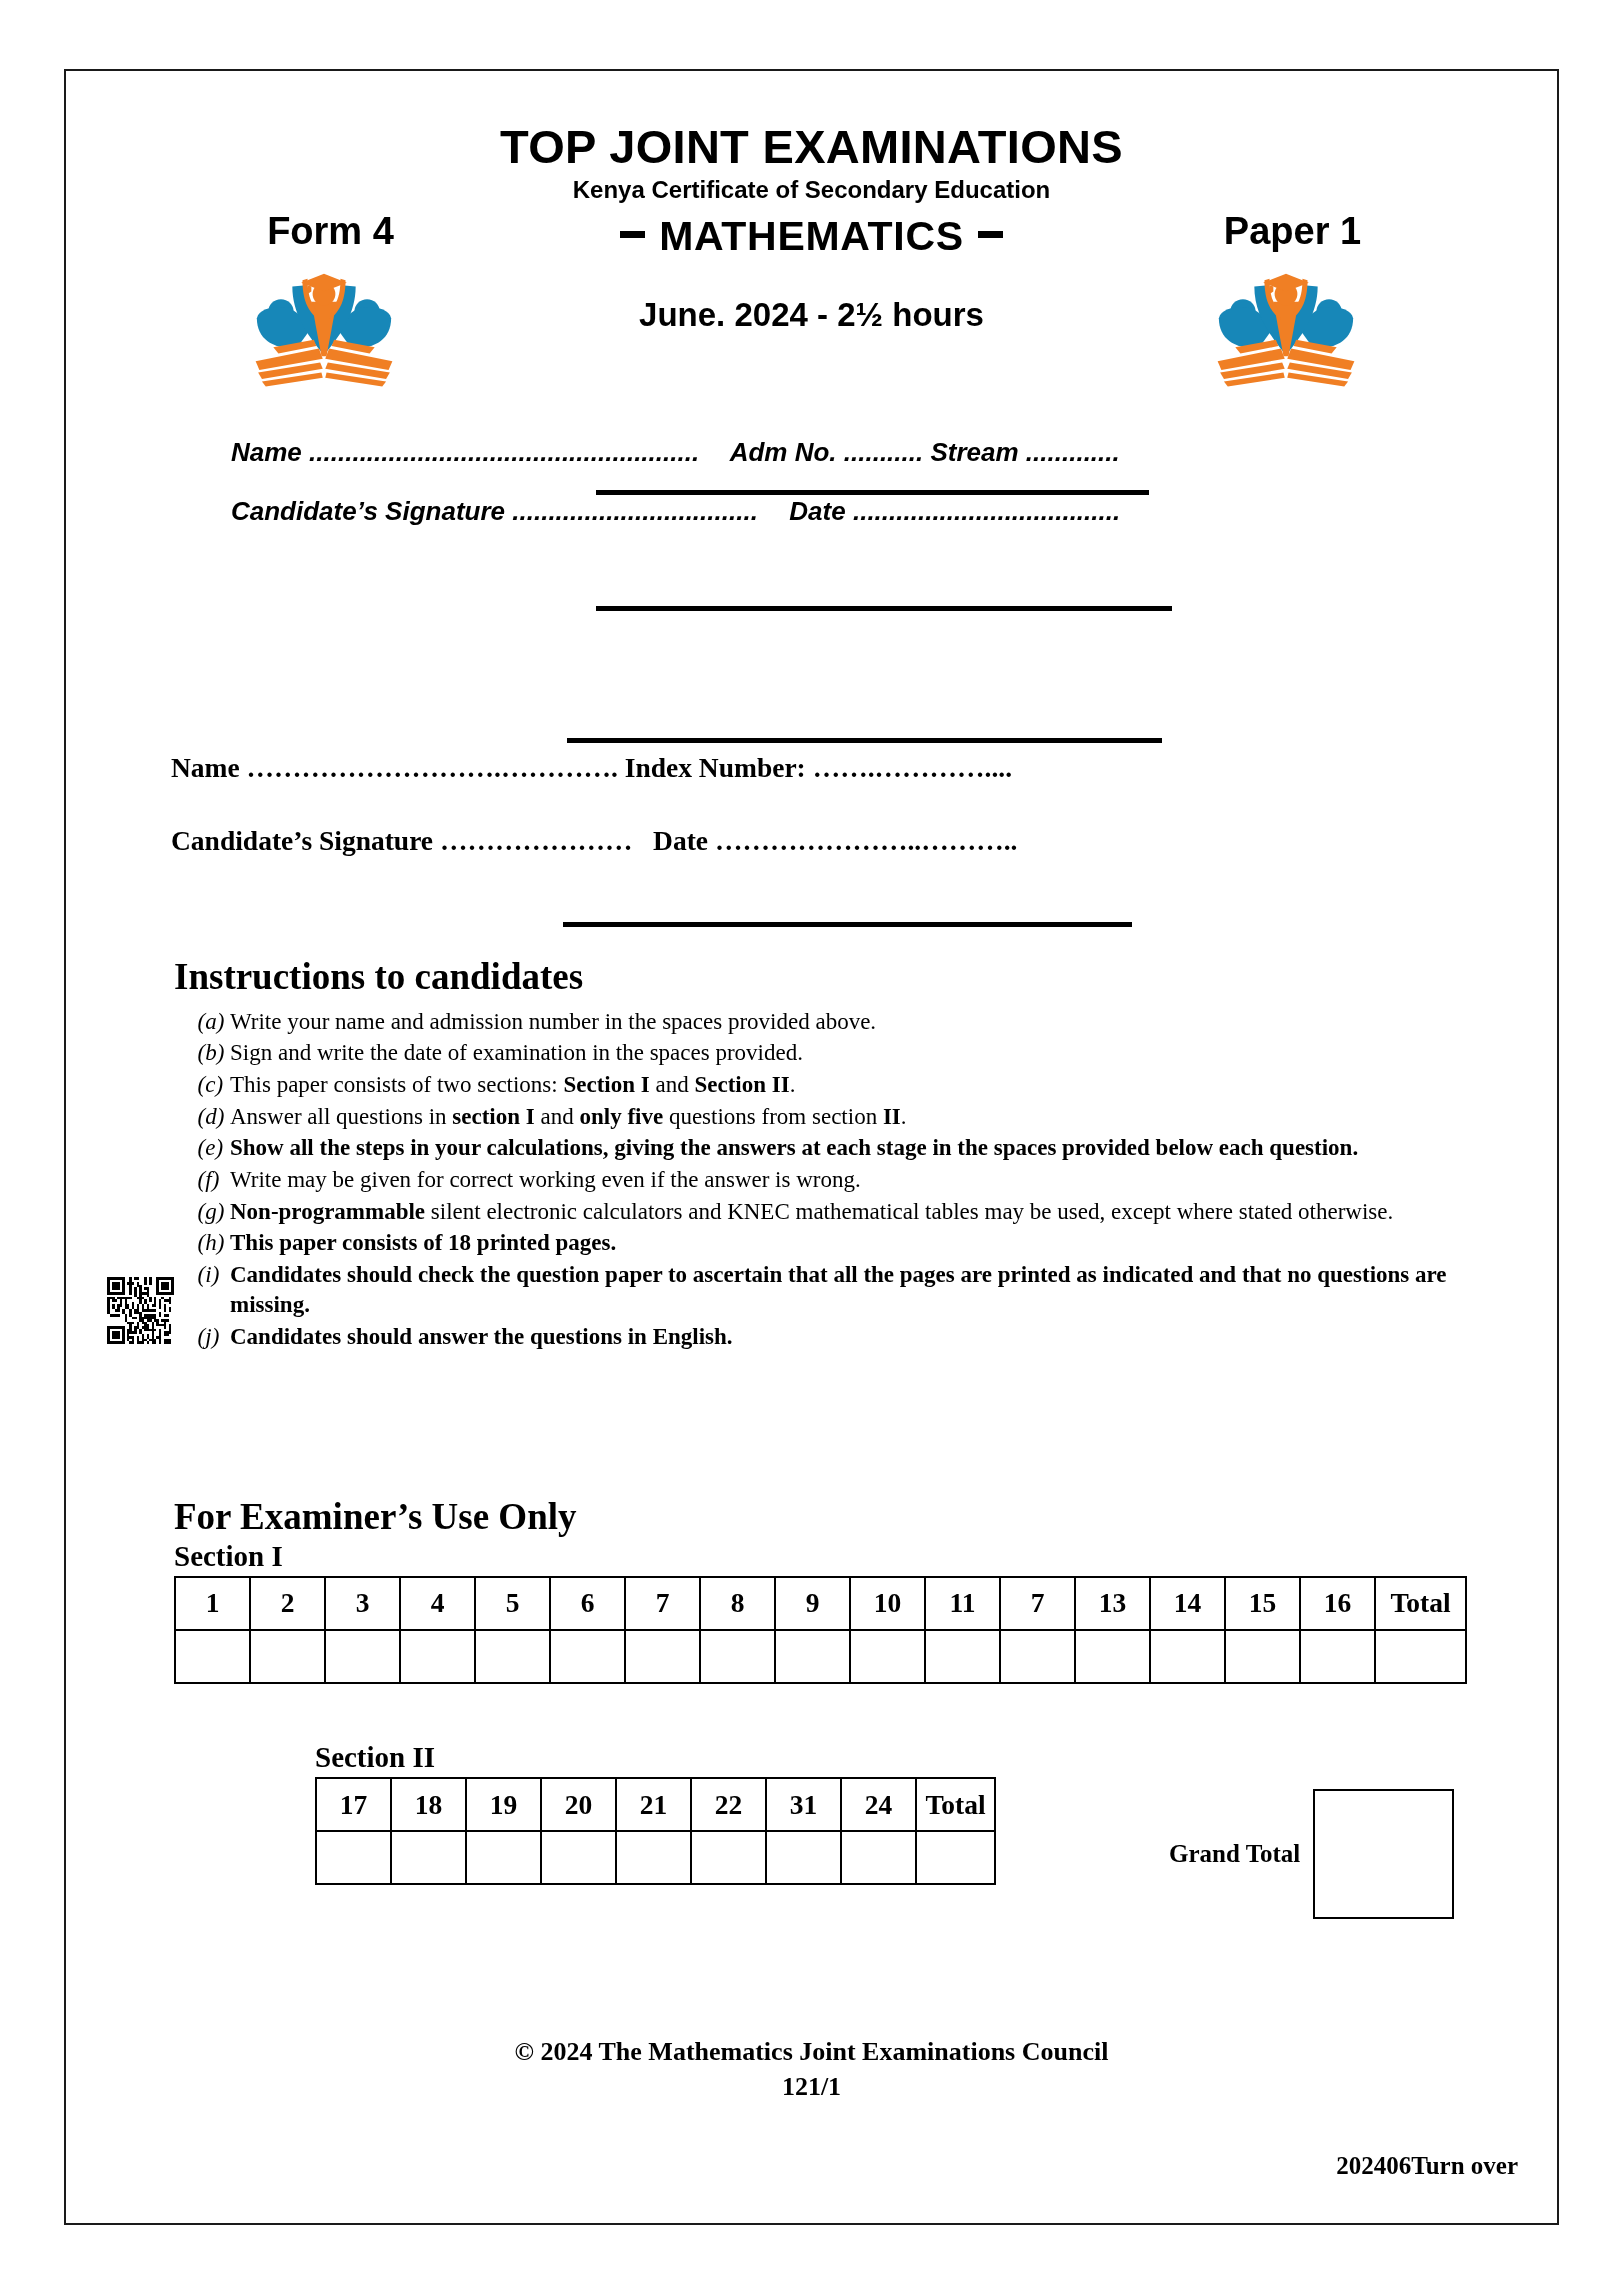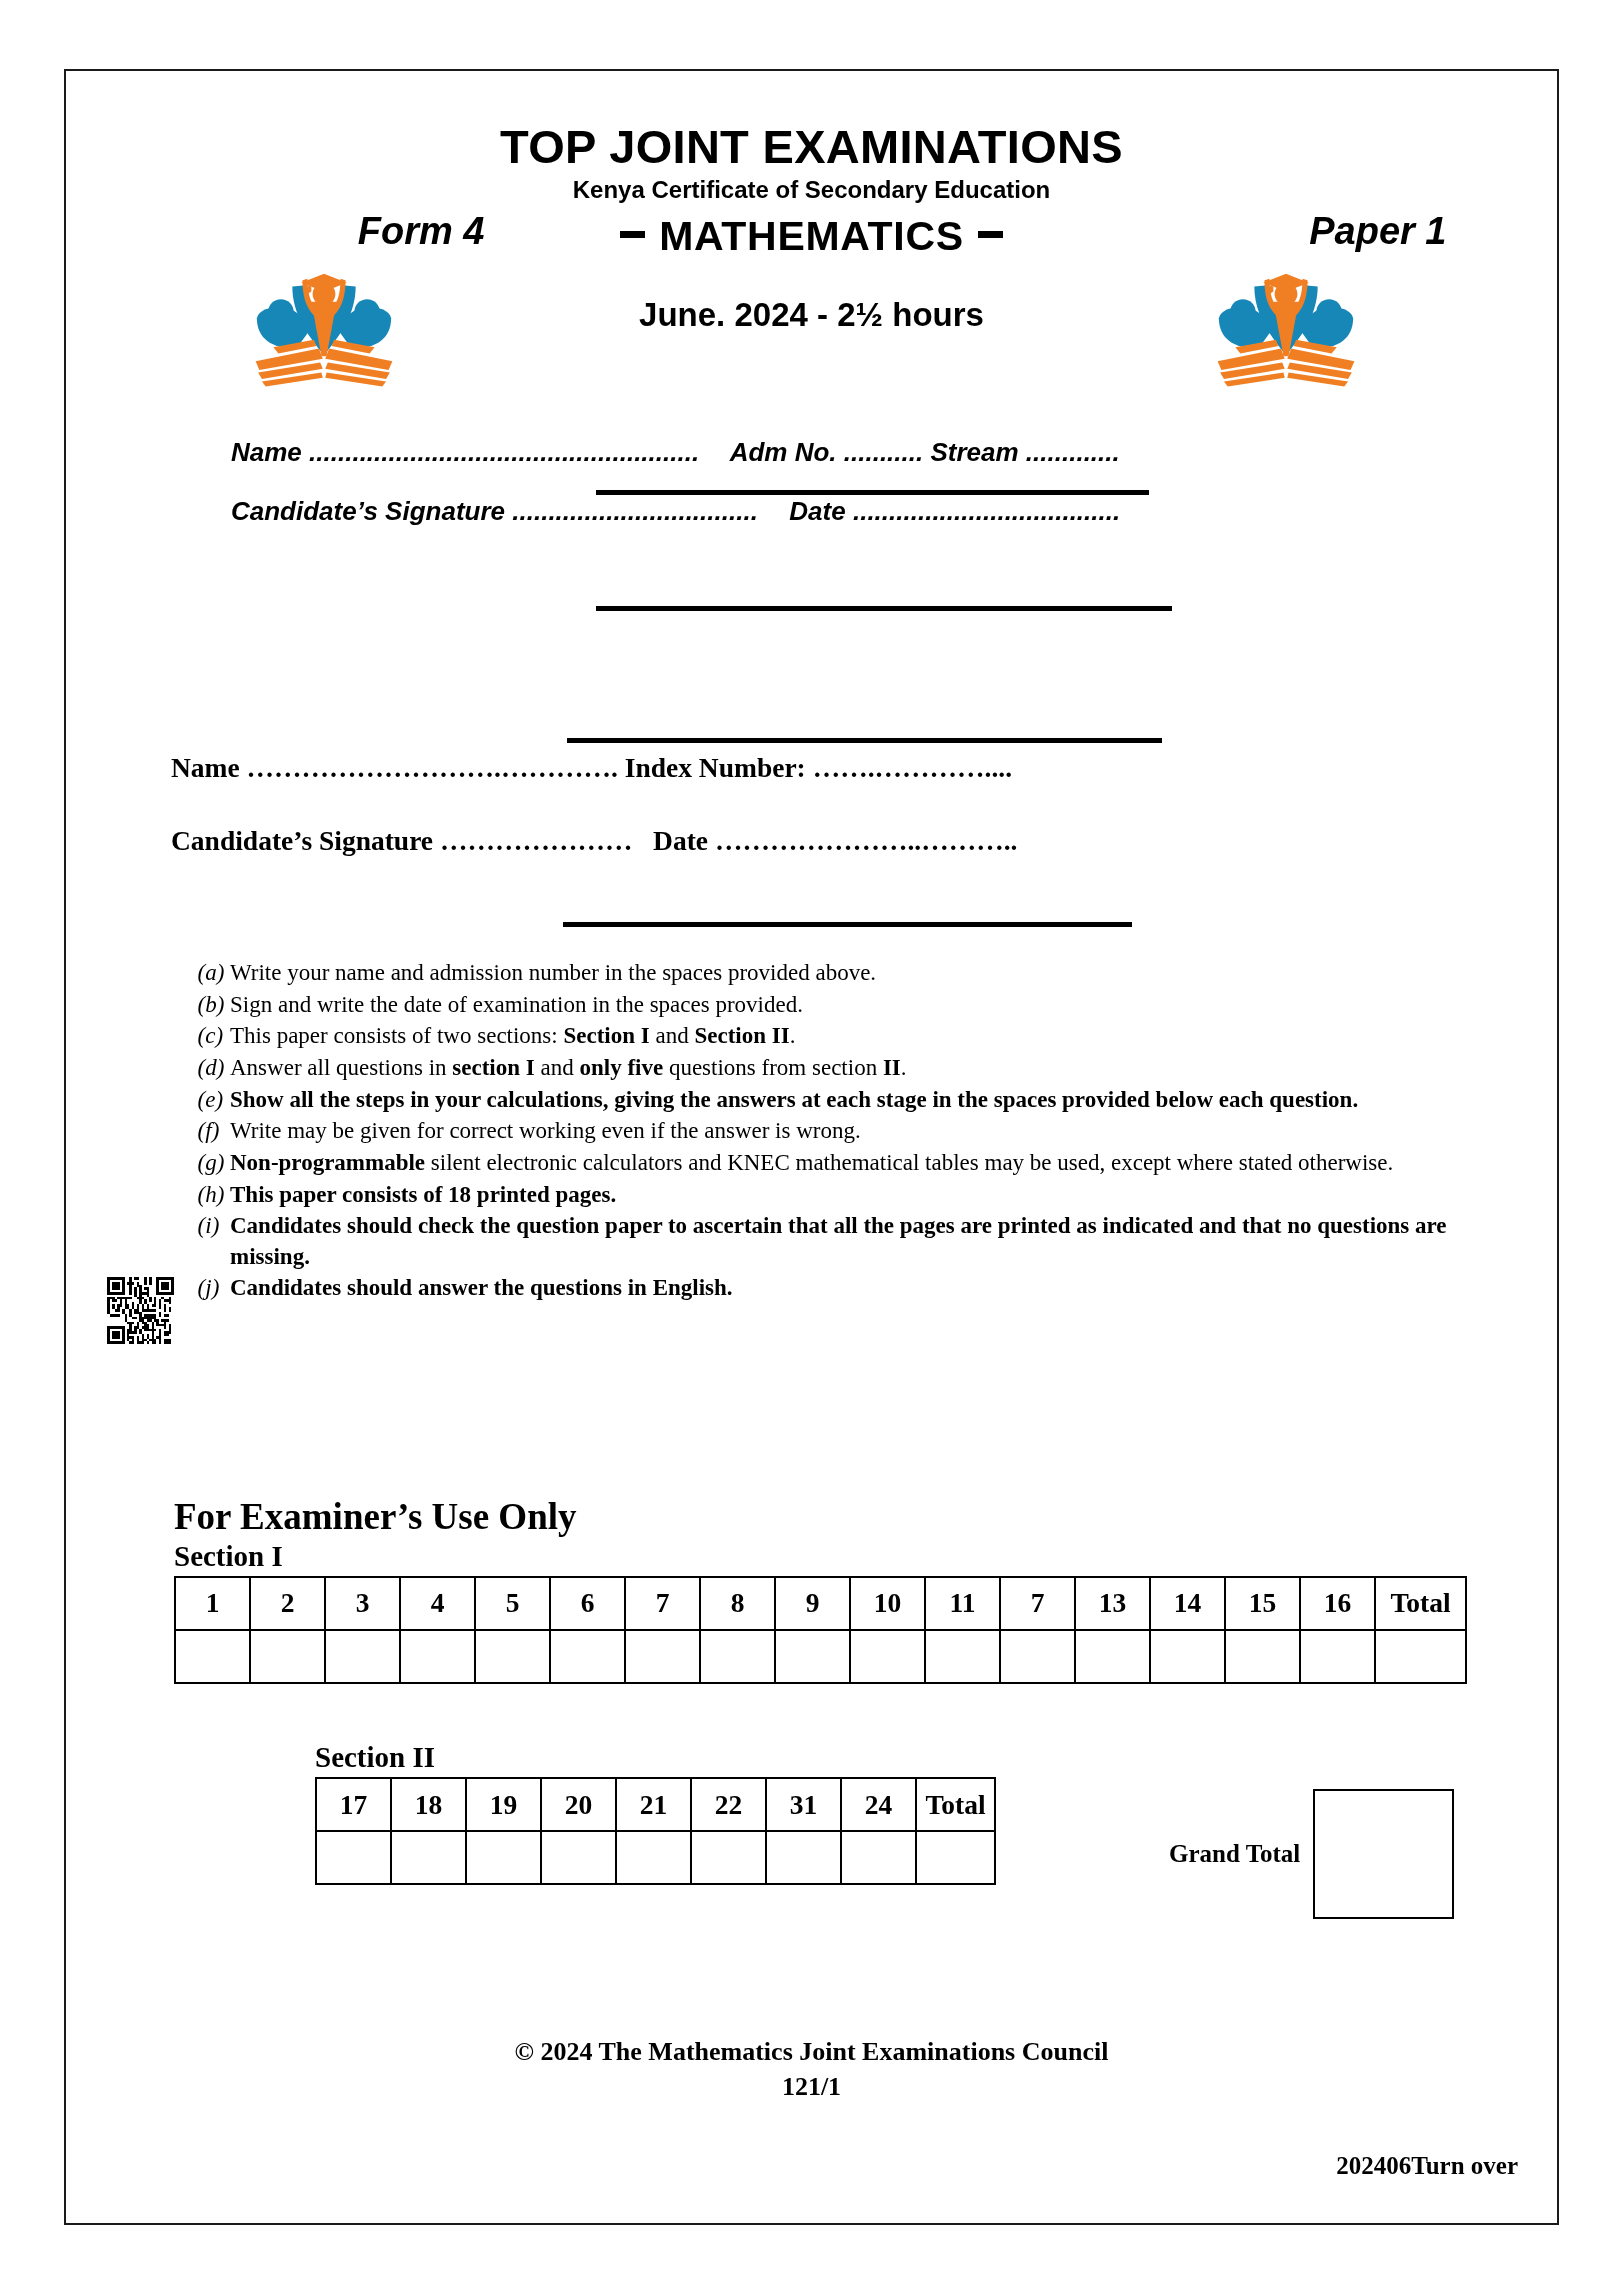--- a/index.html
+++ b/index.html
@@ -60,23 +60,22 @@
     position: absolute;
     left: 0;
     top: 141px;
     width: 100%;
     display: flex;
     align-items: flex-start;
     justify-content: center;
   }
   #form-col, #paper-col {
     width: 308px;
-    text-align: right;
+    text-align: center;
     position: relative;
-    font-style: italic;
   }
   #center-col {
     width: 654px;
     text-align: center;
     position: relative;
   }
   .big-label {
     font-family: "Liberation Sans", sans-serif;
     font-size: 38px;
     font-weight: 700;
@@ -417,20 +416,21 @@
         <span>…………………</span>
         <span>&nbsp;</span>
         <span>Date</span>
         <span>…………………..………..</span>
       </div>
     </div>
 
     <div class="rule" id="rule-4"></div>
 
     <div id="instructions-block">
+      <div id="instructions-title">Instructions to candidates</div>
       <div id="instructions-list">
           <div class="instr-item">
             <div class="instr-marker">(a)</div>
             <div class="instr-text">Write your name and admission number in the spaces provided above.</div>
           </div>
           <div class="instr-item">
             <div class="instr-marker">(b)</div>
             <div class="instr-text">Sign and write the date of examination in the spaces provided.</div>
           </div>
           <div class="instr-item">

